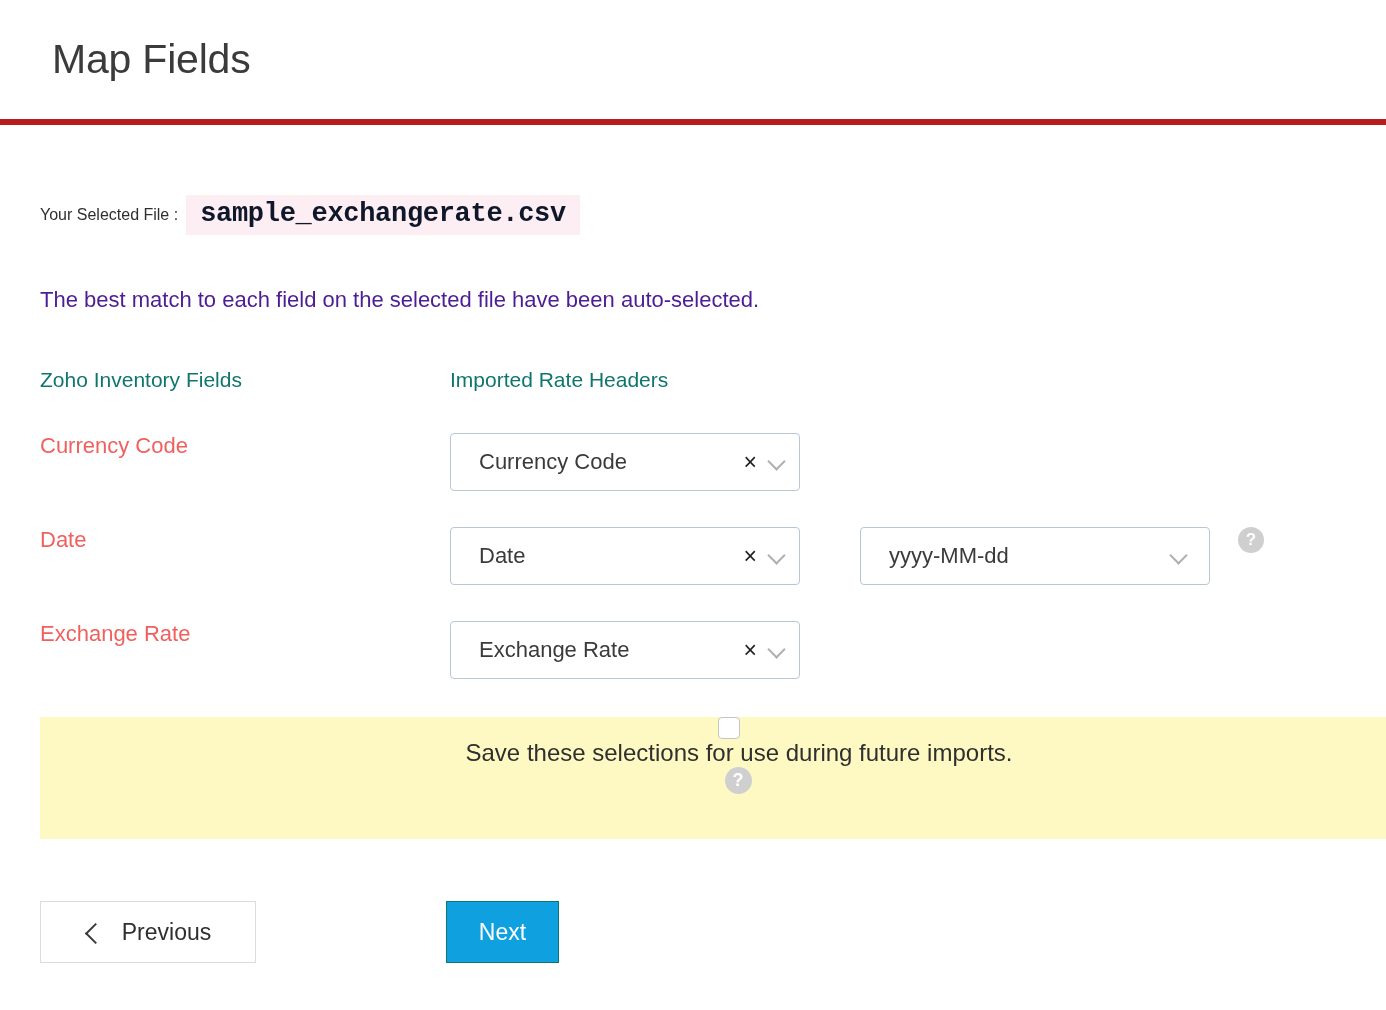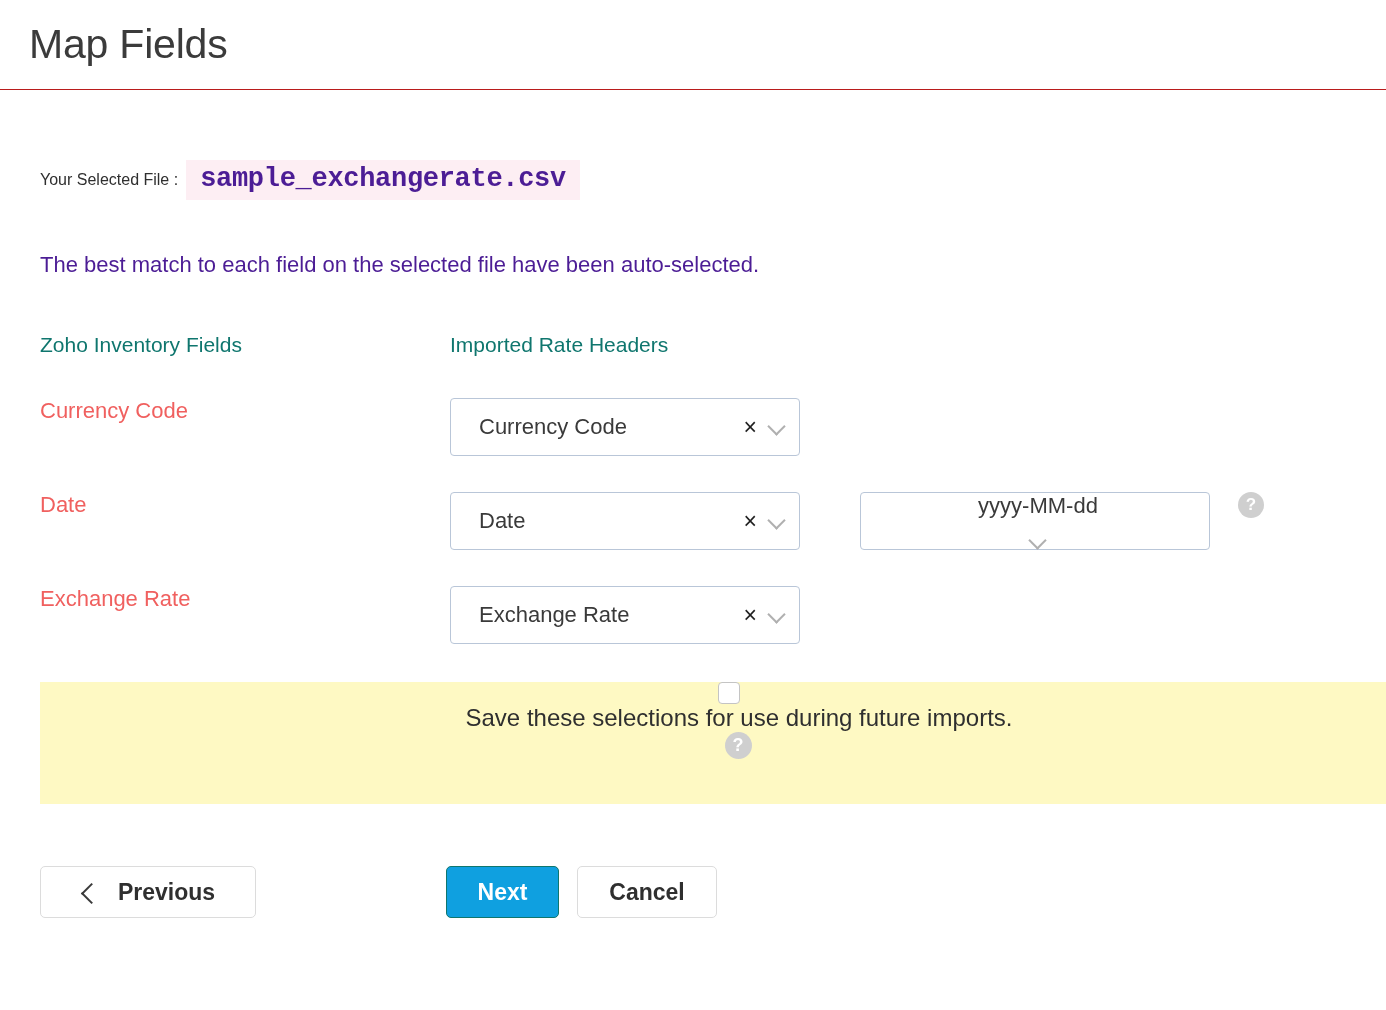--- a/index.html
+++ b/index.html
@@ -11,26 +11,26 @@
     height: 1010px;
     background: #ffffff;
     font-family: "Liberation Sans", sans-serif;
     color: #2f2f2f;
     -webkit-font-smoothing: antialiased;
     overflow: hidden;
   }
 
   
   .page-header {
-    height: 90px;
-    box-sizing: border-box;
-    border-bottom: 1px solid #b91c1c;
-    display: flex;
-    align-items: center;
-    padding-left: 29px;
+    height: 125px;
+    box-sizing: border-box;
+    border-bottom: 6px solid #b91c1c;
+    display: flex;
+    align-items: center;
+    padding-left: 52px;
   }
   .page-title {
     font-size: 41px;
     font-weight: 400;
     color: #3b3b3b;
     letter-spacing: -0.2px;
   }
 
   
   .content {
@@ -46,21 +46,21 @@
   }
   .file-label {
     font-size: 16px;
     color: #2f2f2f;
     white-space: pre;
   }
   .file-name {
     font-family: "Liberation Mono", "DejaVu Sans Mono", monospace;
     font-size: 27px;
     font-weight: 700;
-    color: #4c1d95;
+    color: #0f172a;
     background: #fdeef3;
     padding: 5px 14px 7px 14px;
     margin-left: 8px;
     line-height: 1.05;
     letter-spacing: -0.3px;
   }
 
   .subtext {
     margin-top: 52px;
     font-size: 22px;
@@ -147,21 +147,20 @@
     width: 350px;
     height: 58px;
     border: 1px solid #b9c6d8;
     border-radius: 4px;
     background: #ffffff;
     display: flex;
     align-items: center;
     padding: 0 22px 0 28px;
     margin-left: 60px;
     cursor: pointer;
-    flex-direction: column;
   }
   .format-value {
     font-size: 22px;
     color: #3a3a3a;
     flex: 1 1 auto;
   }
 
   .help-icon {
     width: 26px;
     height: 26px;
@@ -216,29 +215,28 @@
 
   
   .btn-row {
     display: flex;
     align-items: center;
     margin-top: 62px;
     padding-left: 40px;
   }
   .btn {
     box-sizing: border-box;
-    height: 52px;
-    border-radius: 5px;
+    height: 62px;
+    border-radius: 0;
     display: inline-flex;
     align-items: center;
     justify-content: center;
     font-size: 23px;
     cursor: pointer;
     user-select: none;
-    font-weight: bold;
   }
   .btn-outline {
     border: 1px solid #dcdcdc;
     background: #ffffff;
     color: #2f2f2f;
   }
   .btn-prev {
     width: 216px;
   }
   .prev-chevron {
@@ -334,14 +332,13 @@
   <span class="save-label">Save these selections for use during future imports.</span>
   <span class="help-icon">?</span>
 </div>
 
 <div class="btn-row">
   <div class="btn btn-outline btn-prev">
     <span class="prev-chevron"></span>
     <span>Previous</span>
   </div>
   <div class="btn btn-next">Next</div>
-  <div class="btn btn-outline btn-cancel">Cancel</div>
 </div>
 
 </body></html>

